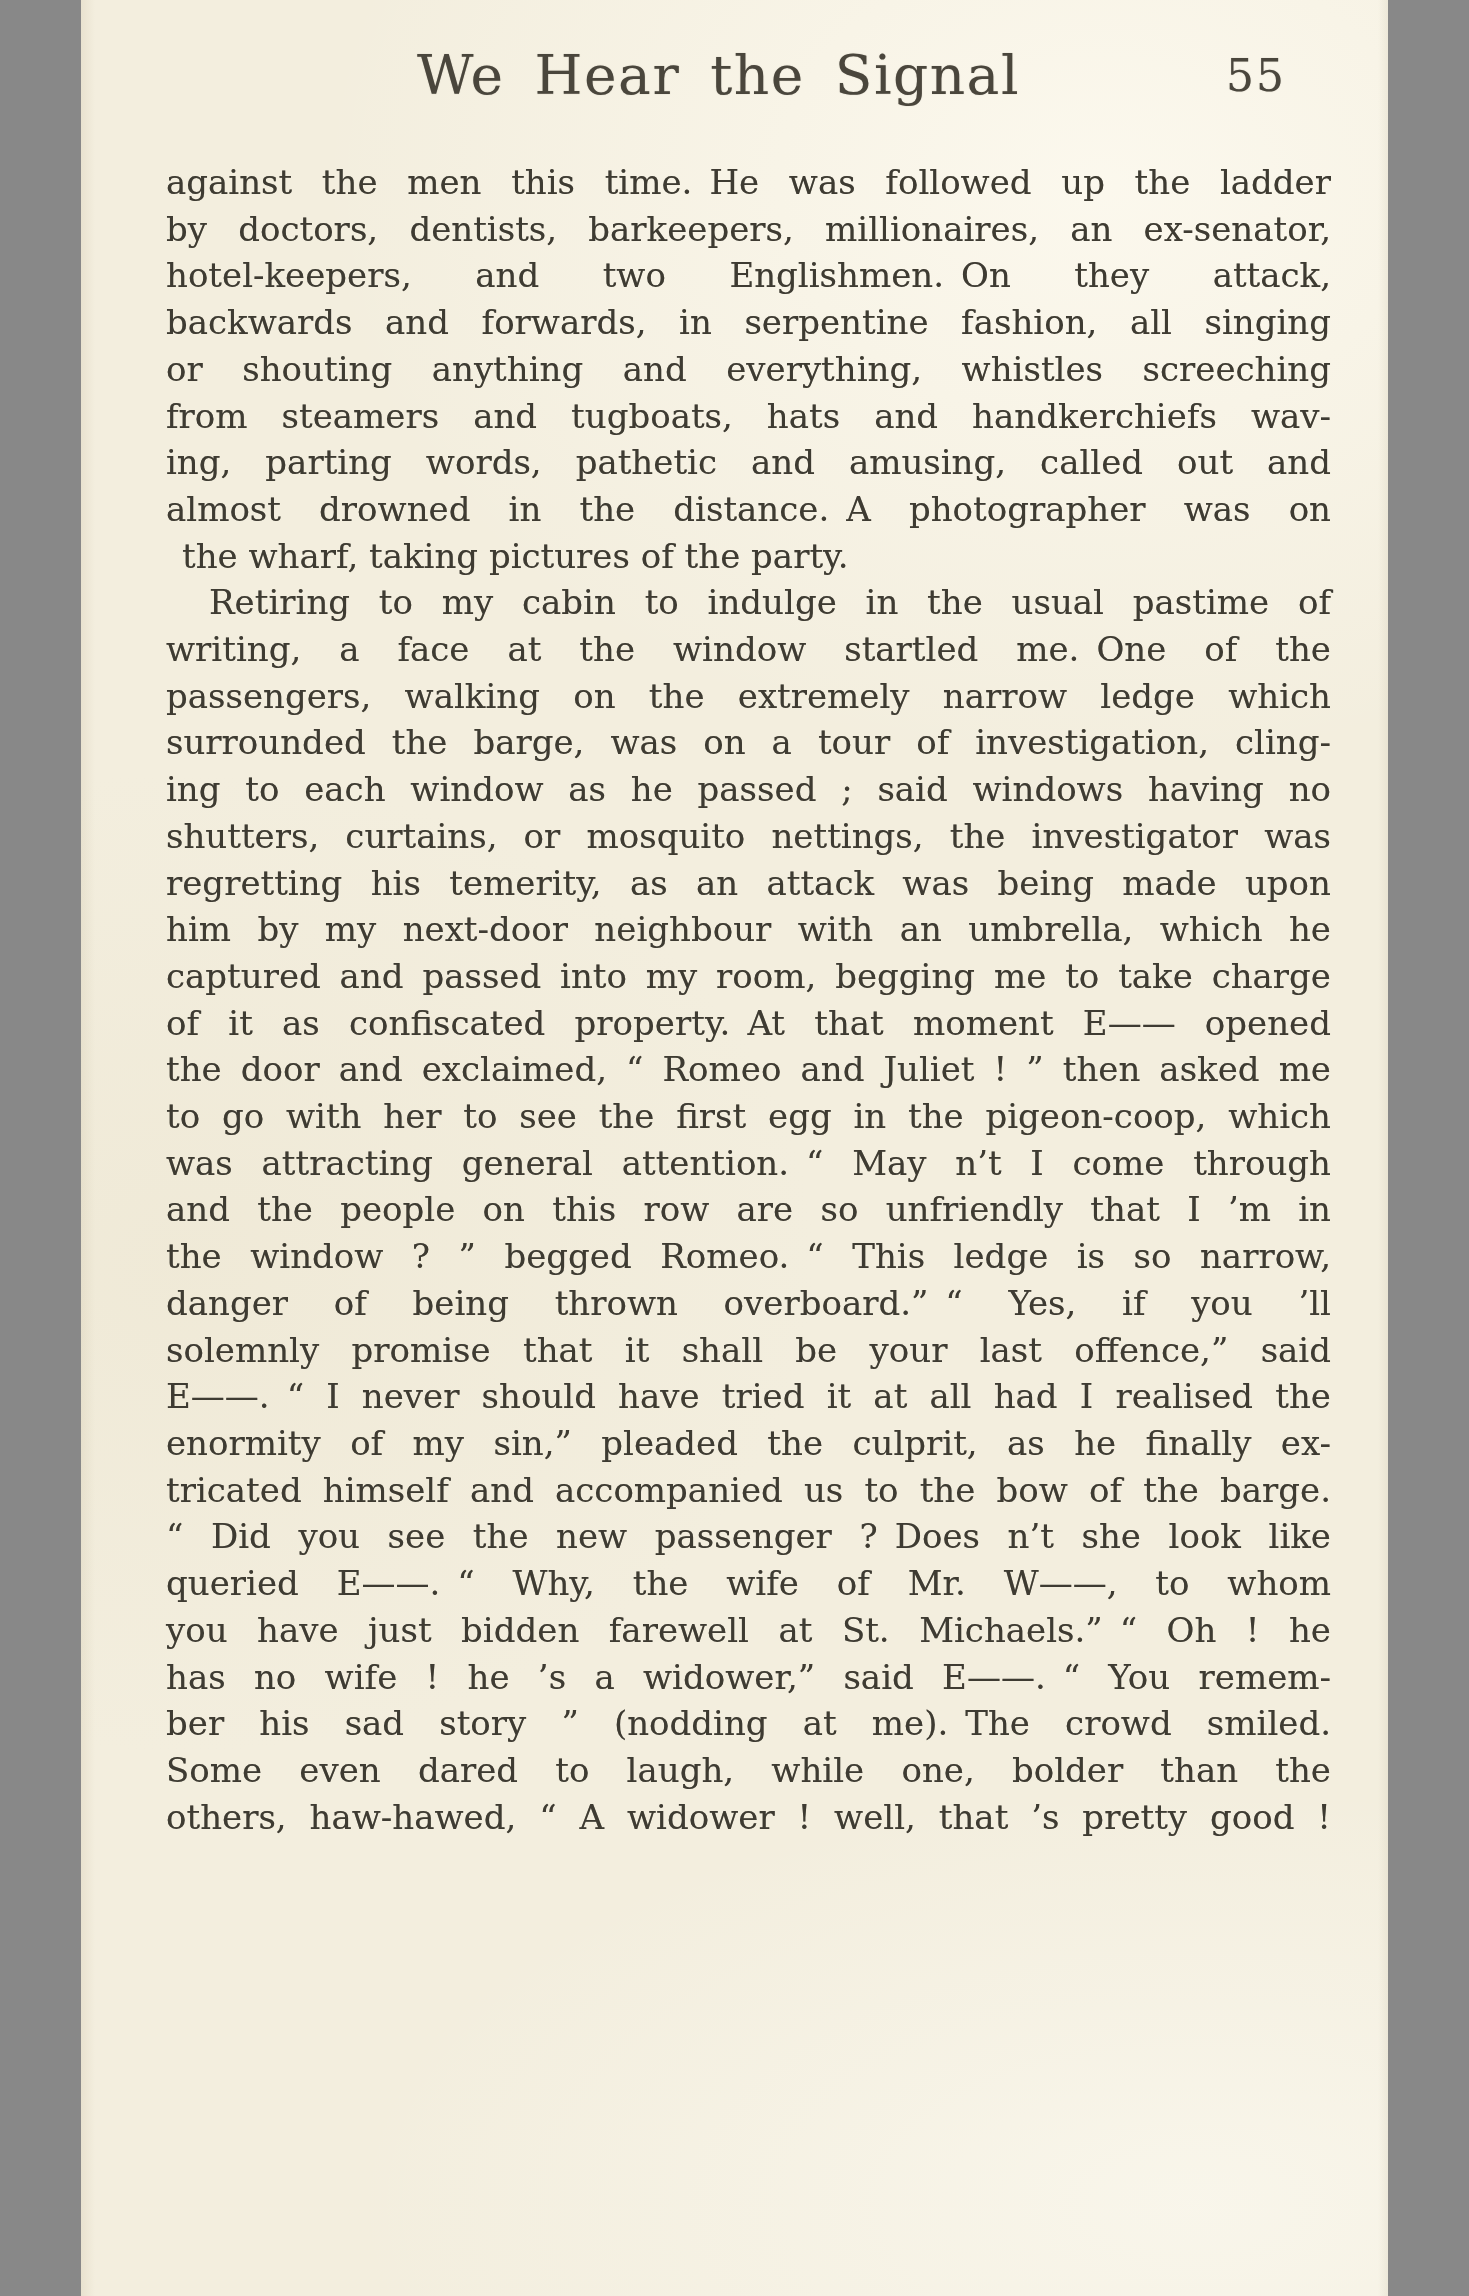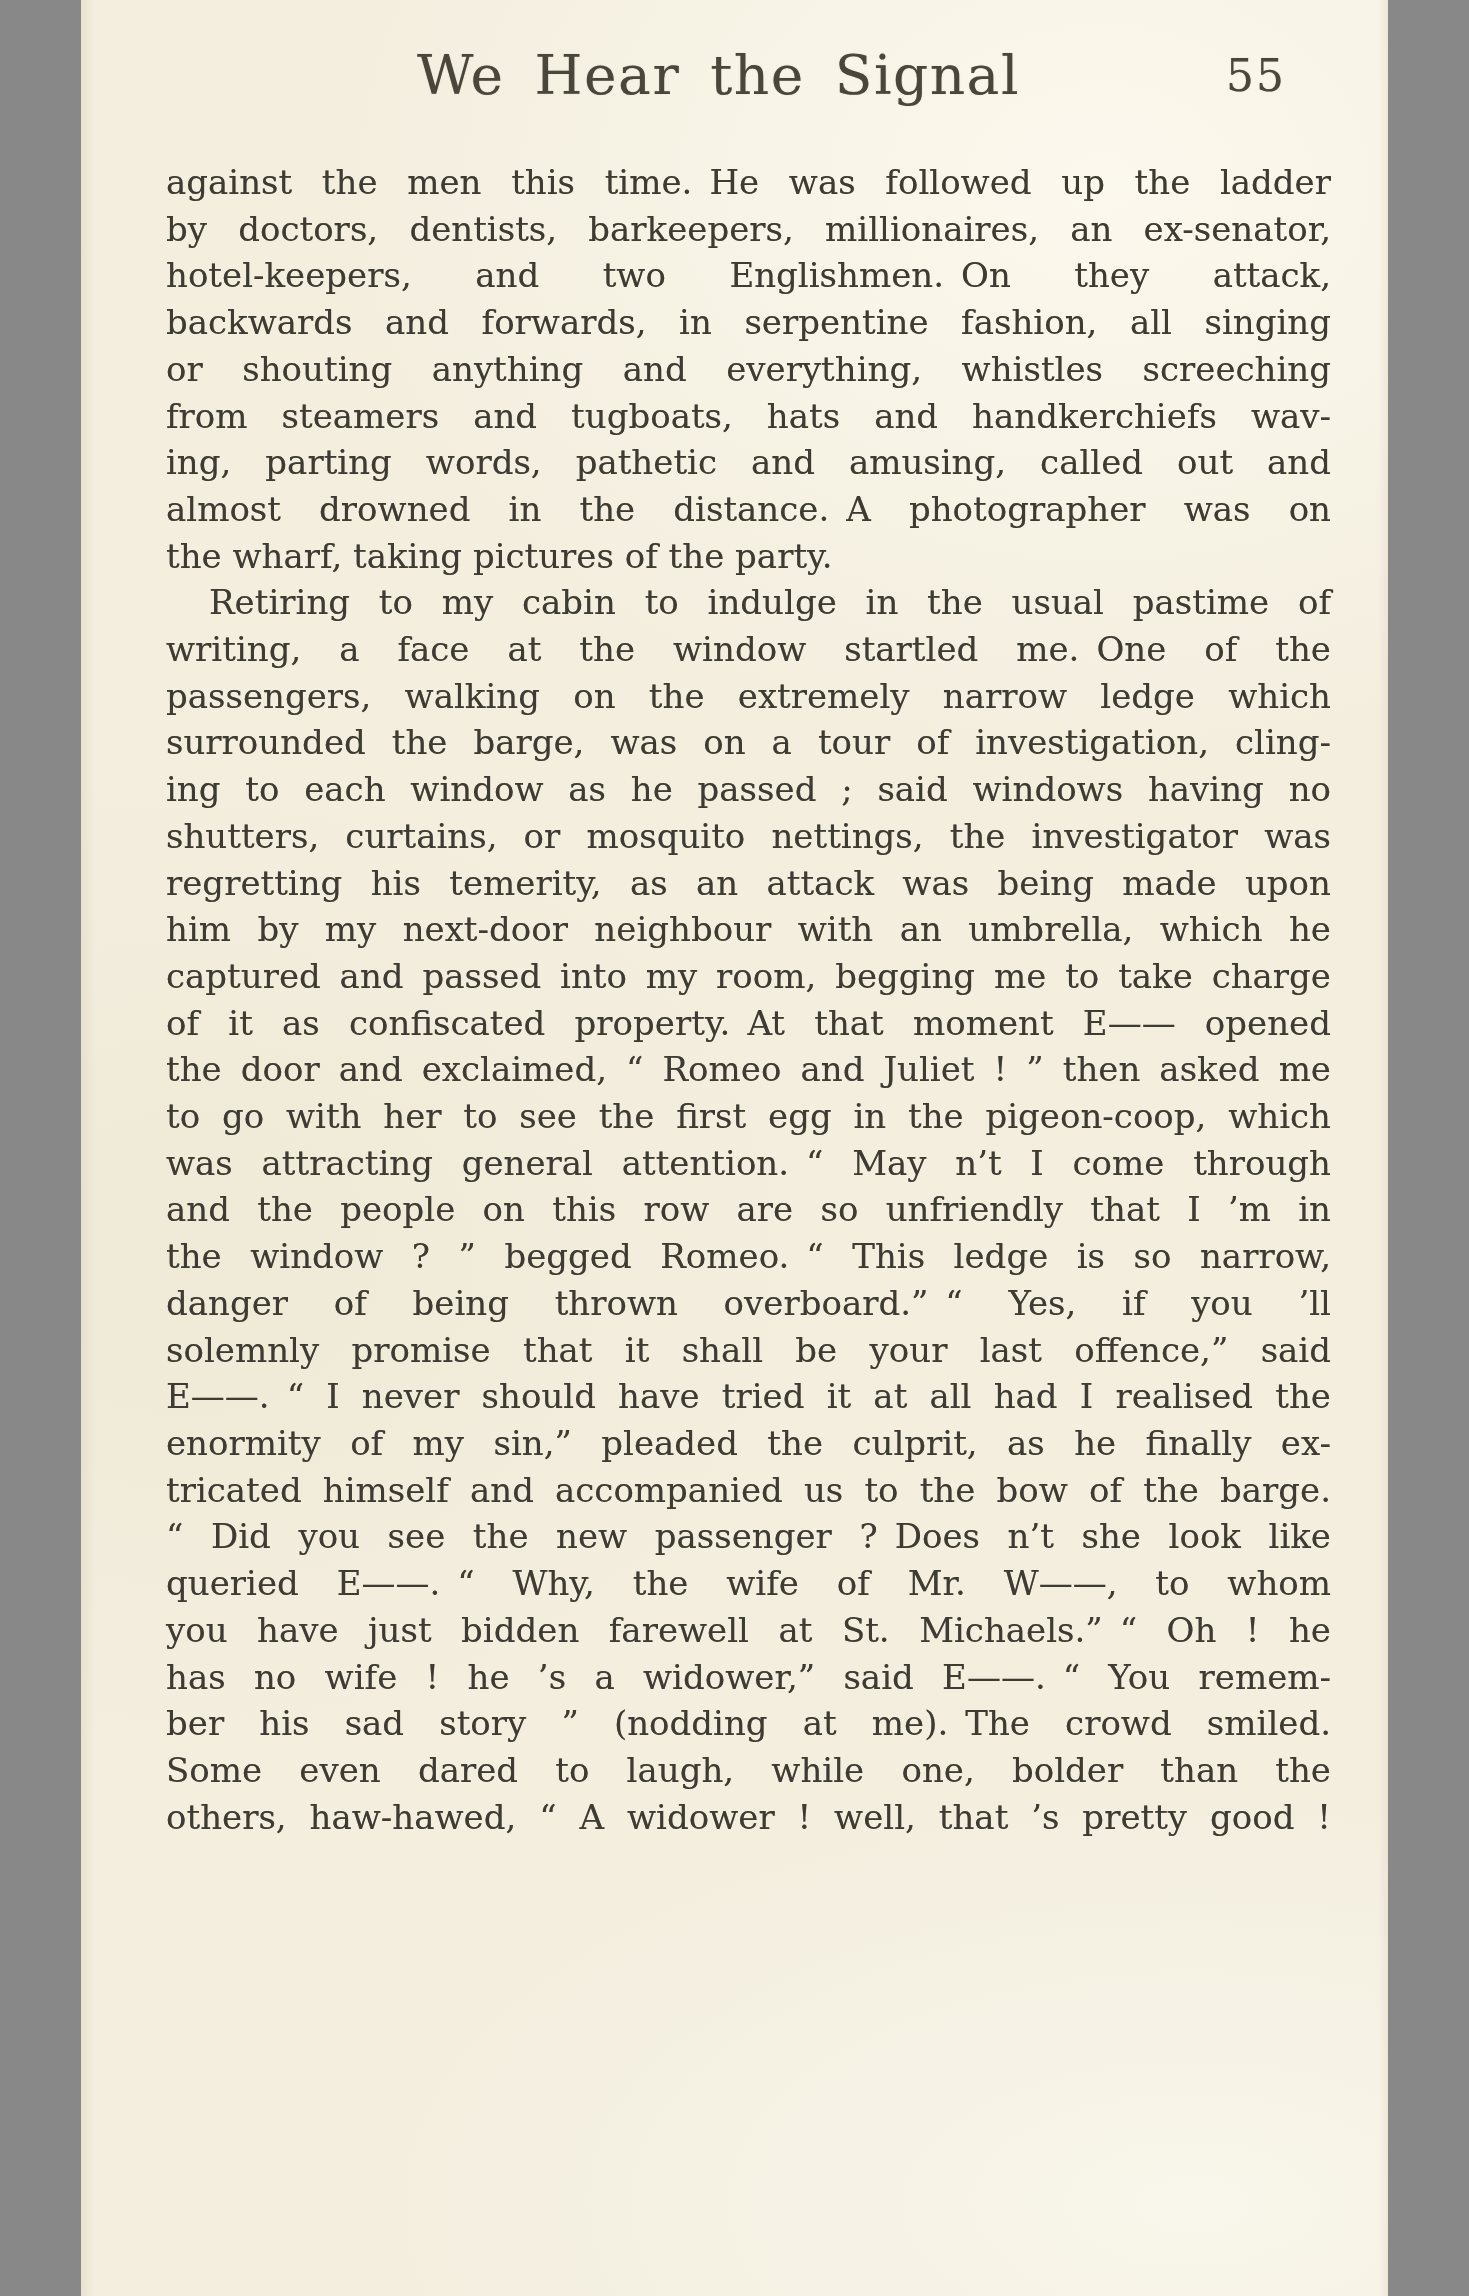--- a/index.html
+++ b/index.html
@@ -42,21 +42,21 @@
     line-height:46.7px;
     color:var(--ink,#3e3b32);
     text-shadow:0 0 0.6px rgba(62,59,50,.45);
   }
   .line{
     text-align:justify;
     text-align-last:justify;
     white-space:normal;
   }
   .line.indent{ text-indent:43px; }
-  .line.flush{ text-align-last:left; }
+  .line.flush{ text-align-last:left;margin-left:16px; }
   .margin-mark{
     position:absolute;
     left:1424px;top:638px;
     width:32px;height:12px;
     border-top:2px solid rgba(125,122,110,.38);
     border-radius:50% 40% 0 0/100% 90% 0 0;
     transform:rotate(-8deg);
   }
 </style>
 </head>

